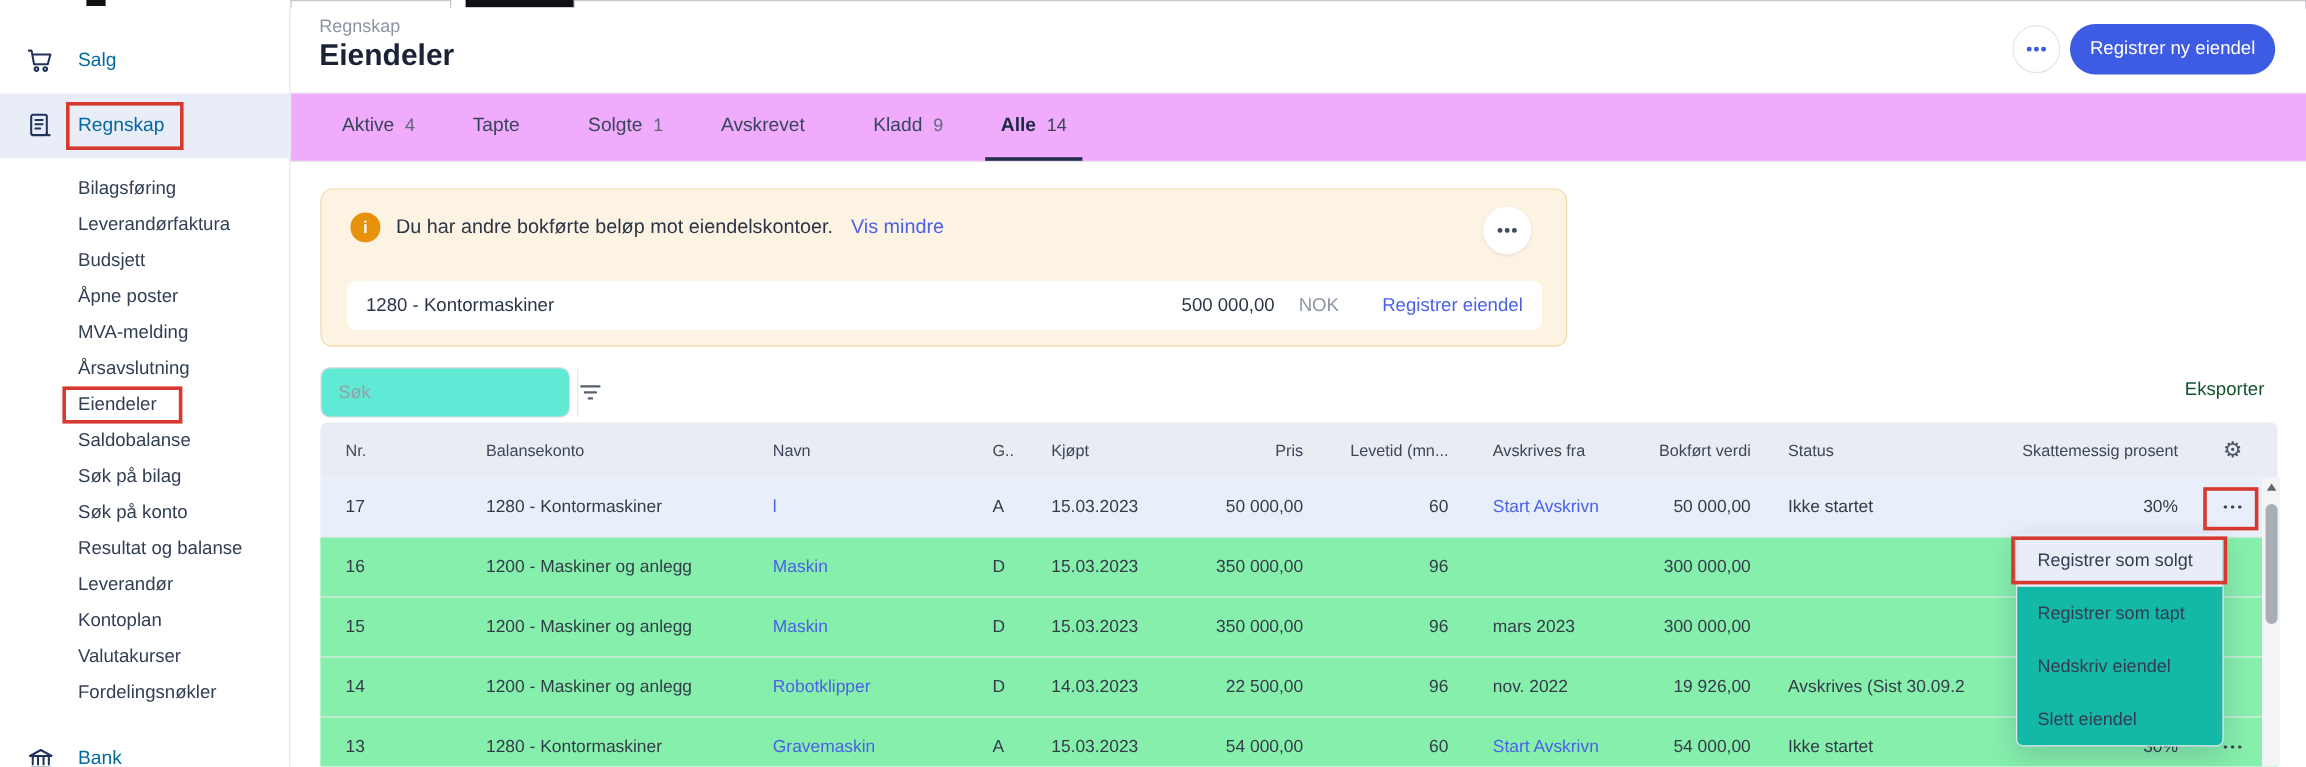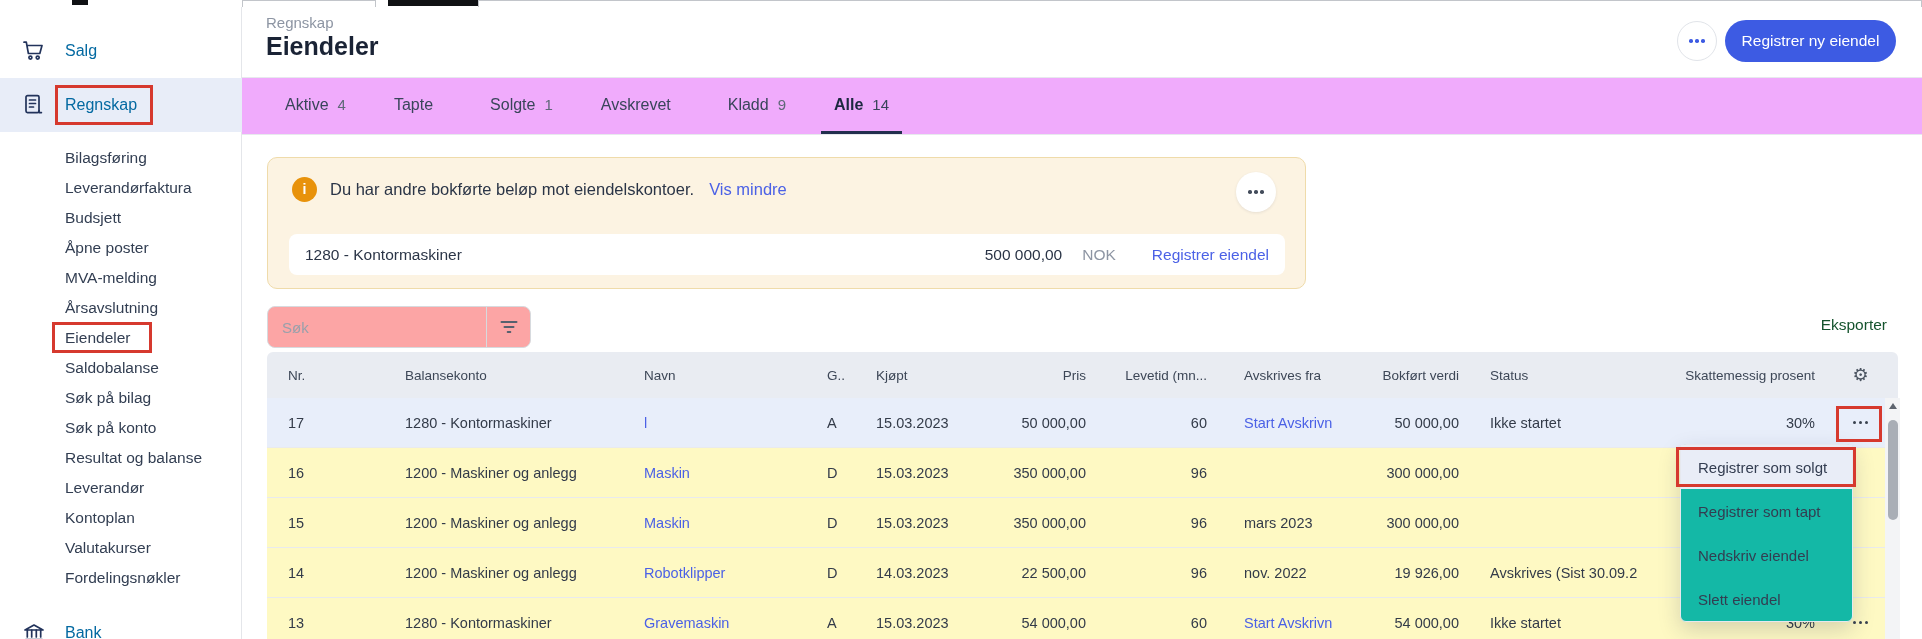--- a/index.html
+++ b/index.html
@@ -45,30 +45,30 @@
   .banner-msg{font-size:16.5px;color:#2b3547;}
   .banner-link{font-size:16.5px;color:#4b61e6;cursor:pointer;margin-left:2px;}
   .more-banner{left:968px;top:14px;border:none;box-shadow:0 1px 3px rgba(40,50,80,.10);color:#434c5b;}
   .account-row{position:absolute;left:21px;top:76px;width:996px;height:41px;background:#fff;border-radius:8px;display:flex;align-items:center;padding:0 16px;box-sizing:border-box;font-size:15.5px;color:#2b3547;}
   .account-name{flex:1;}
   .account-amount{color:#2b3547;}
   .account-cur{color:#8d95a3;margin-left:20px;}
   .account-action{color:#4b61e6;margin-left:36px;cursor:pointer;}
 
   
-  .search-wrap{position:absolute;left:267px;top:306px;width:264px;height:42px;border:1px solid #d7dade;border-radius:8px;box-sizing:border-box;background:#fca5a5;display:flex;align-items:stretch;}
+  .search-wrap{position:absolute;left:267px;top:306px;width:208px;height:42px;border:1px solid #d7dade;border-radius:8px;box-sizing:border-box;background:#5eead4;display:flex;align-items:stretch;}
   .search-input{flex:1;border:none;outline:none;background:transparent;padding:0 0 0 14px;font-size:15px;color:#333b49;font-family:inherit;}
   .search-input::placeholder{color:#98a0ab;}
   .filter-btn{width:43px;border-left:1px solid #d7dade;display:flex;align-items:center;justify-content:center;cursor:pointer;border-radius:0 8px 8px 0;}
   .export-link{position:absolute;right:35px;top:316px;font-size:15.5px;color:#14532d;cursor:pointer;}
 
   
   .asset-table{position:absolute;left:267px;top:352px;width:1631px;}
   .t-head{display:flex;height:46px;align-items:center;background:#e9ecf2;border-radius:6px 6px 0 0;font-size:13.5px;color:#3d4757;}
-  .t-row{display:flex;height:49px;align-items:center;border-bottom:1px solid #e9eaee;font-size:14.5px;color:#333b49;background:#fef9c3;cursor:pointer;}
+  .t-row{display:flex;height:49px;align-items:center;border-bottom:1px solid #e9eaee;font-size:14.5px;color:#333b49;background:#86efac;cursor:pointer;}
   .t-row.hl{background:#e8eefa;}
   .cell{box-sizing:border-box;display:flex;align-items:center;white-space:nowrap;overflow:hidden;}
   .c-nr{width:120px;padding-left:21px;}
   .c-konto{width:239px;padding-left:18px;}
   .c-navn{width:183px;padding-left:18px;}
   .c-g{width:49px;padding-left:18px;}
   .c-kjopt{width:110px;padding-left:18px;}
   .c-pris{width:122px;justify-content:flex-end;padding-right:4px;}
   .c-levetid{width:121px;justify-content:flex-end;padding-right:4px;}
   .c-avskr{width:154px;padding-left:33px;}

